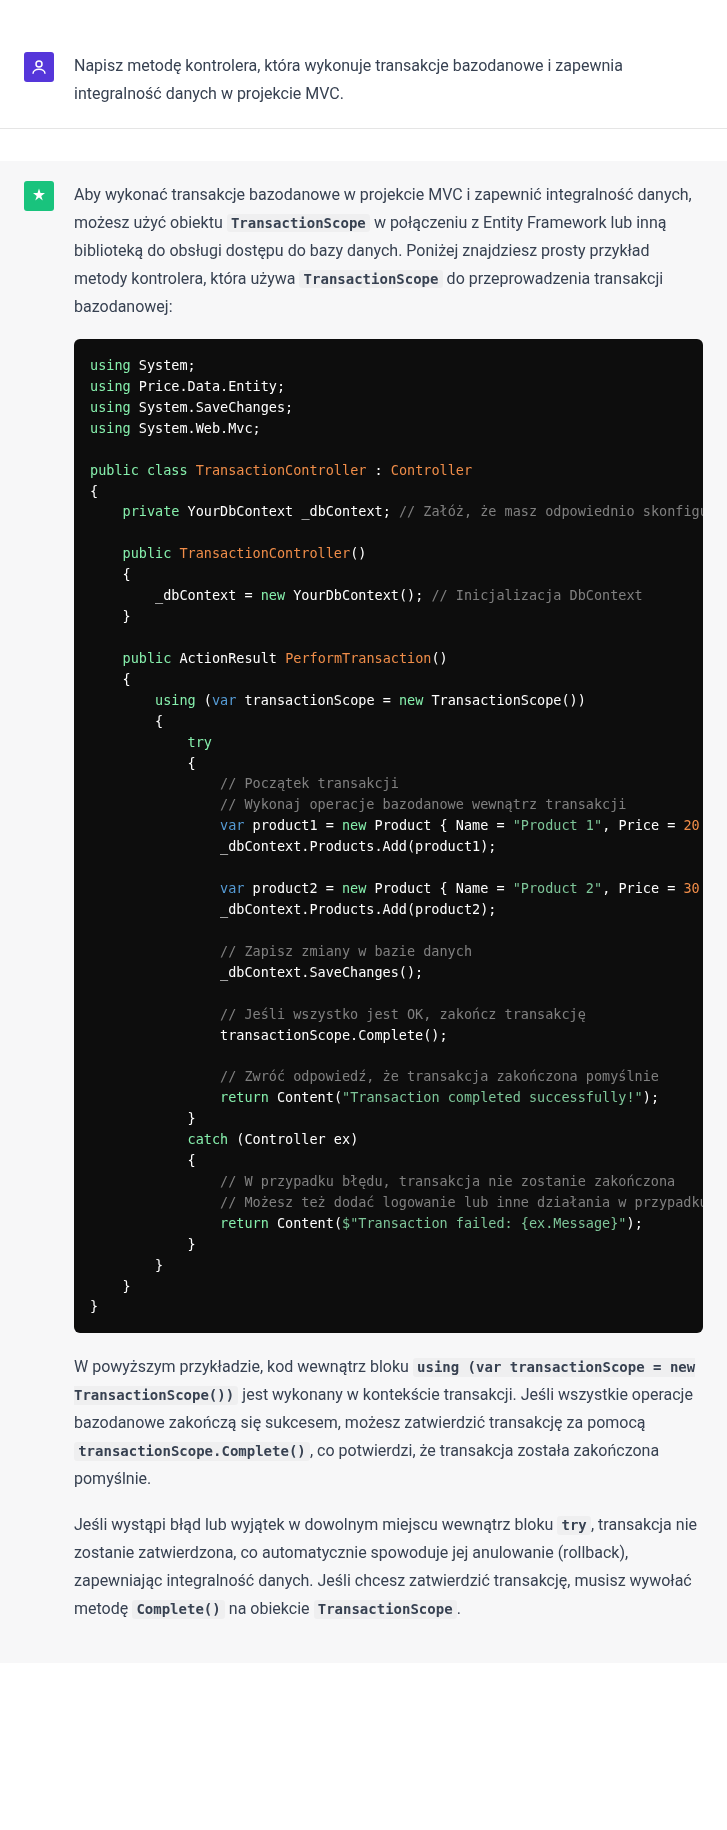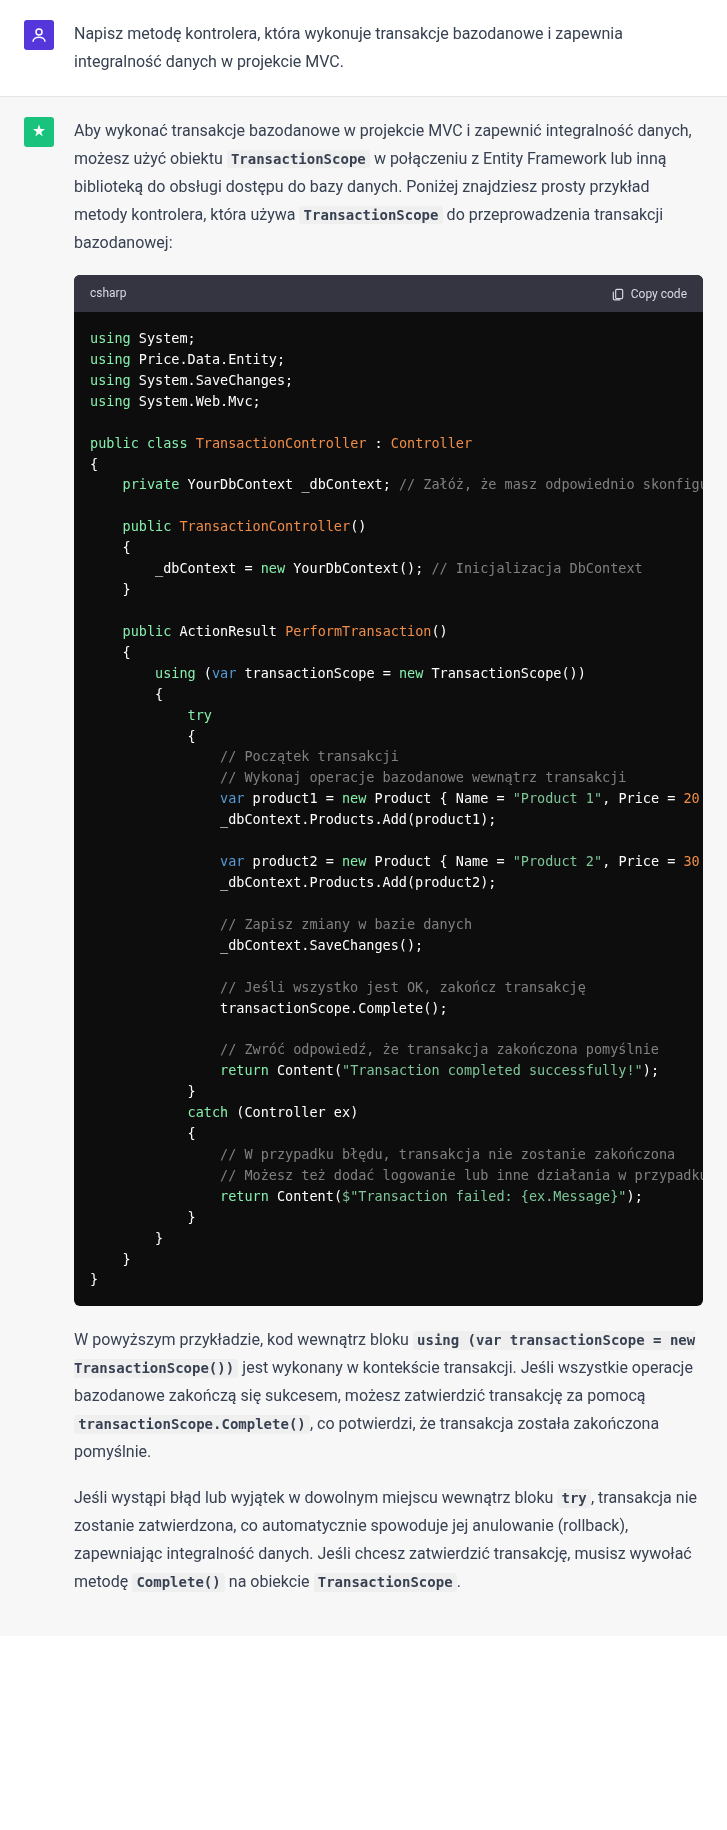--- a/index.html
+++ b/index.html
@@ -7,20 +7,21 @@
     font-family: -apple-system, BlinkMacSystemFont, "Segoe UI", Roboto, Helvetica, Arial, sans-serif;
     background: #ffffff;
     color: #353740;
     width: 727px;
   }
   .message-row {
     display: flex;
     padding: 20px 24px;
     gap: 20px;
     border-bottom: 1px solid #e5e5e5;
+    margin-top: 32px;
   }
   .user-row { background: #ffffff; }
   .assistant-row { background: #f7f7f8; border-bottom: none; padding-bottom: 40px;}
   .avatar {
     width: 30px;
     height: 30px;
     border-radius: 3px;
     flex-shrink: 0;
     display: flex;
     align-items: center;
@@ -115,30 +116,20 @@
       <path d="M12 2 L14 8 L20 8 L15 12 L17 18 L12 14 L7 18 L9 12 L4 8 L10 8 Z"></path>
     </svg>
   </div>
   <div class="content">
 
     <p>
       <span>Aby wykonać transakcje bazodanowe w projekcie MVC i zapewnić integralność danych, możesz użyć obiektu </span><code class="inline-code">TransactionScope</code><span> w połączeniu z Entity Framework lub inną biblioteką do obsługi dostępu do bazy danych. Poniżej znajdziesz prosty przykład metody kontrolera, która używa </span><code class="inline-code">TransactionScope</code><span> do przeprowadzenia transakcji bazodanowej:</span>
     </p>
 
     <div class="code-block">
-      <div class="code-header">
-        <span>csharp</span>
-        <button class="copy-btn">
-          <svg viewBox="0 0 24 24" fill="none" stroke="currentColor" stroke-width="2">
-            <rect x="8" y="4" width="12" height="16" rx="2"></rect>
-              <path d="M4 8v12a2 2 0 0 0 2 2h10"></path>
-          </svg>
-          <span>Copy code</span>
-        </button>
-      </div>
       <div class="code-body">
 <pre><span class="tok-kw">using</span> <span>System</span>;
 <span class="tok-kw">using</span> <span>Price.Data.Entity</span>;
 <span class="tok-kw">using</span> <span>System.SaveChanges</span>;
 <span class="tok-kw">using</span> <span>System.Web.Mvc</span>;
 
 <span class="tok-kw">public</span> <span class="tok-kw">class</span> <span class="tok-classname">TransactionController</span> : <span class="tok-classname">Controller</span>
 {
     <span class="tok-kw">private</span> <span>YourDbContext</span> <span>_dbContext</span>; <span class="tok-comment">// Załóż, że masz odpowiednio skonfigurowany DbContext</span>
 

